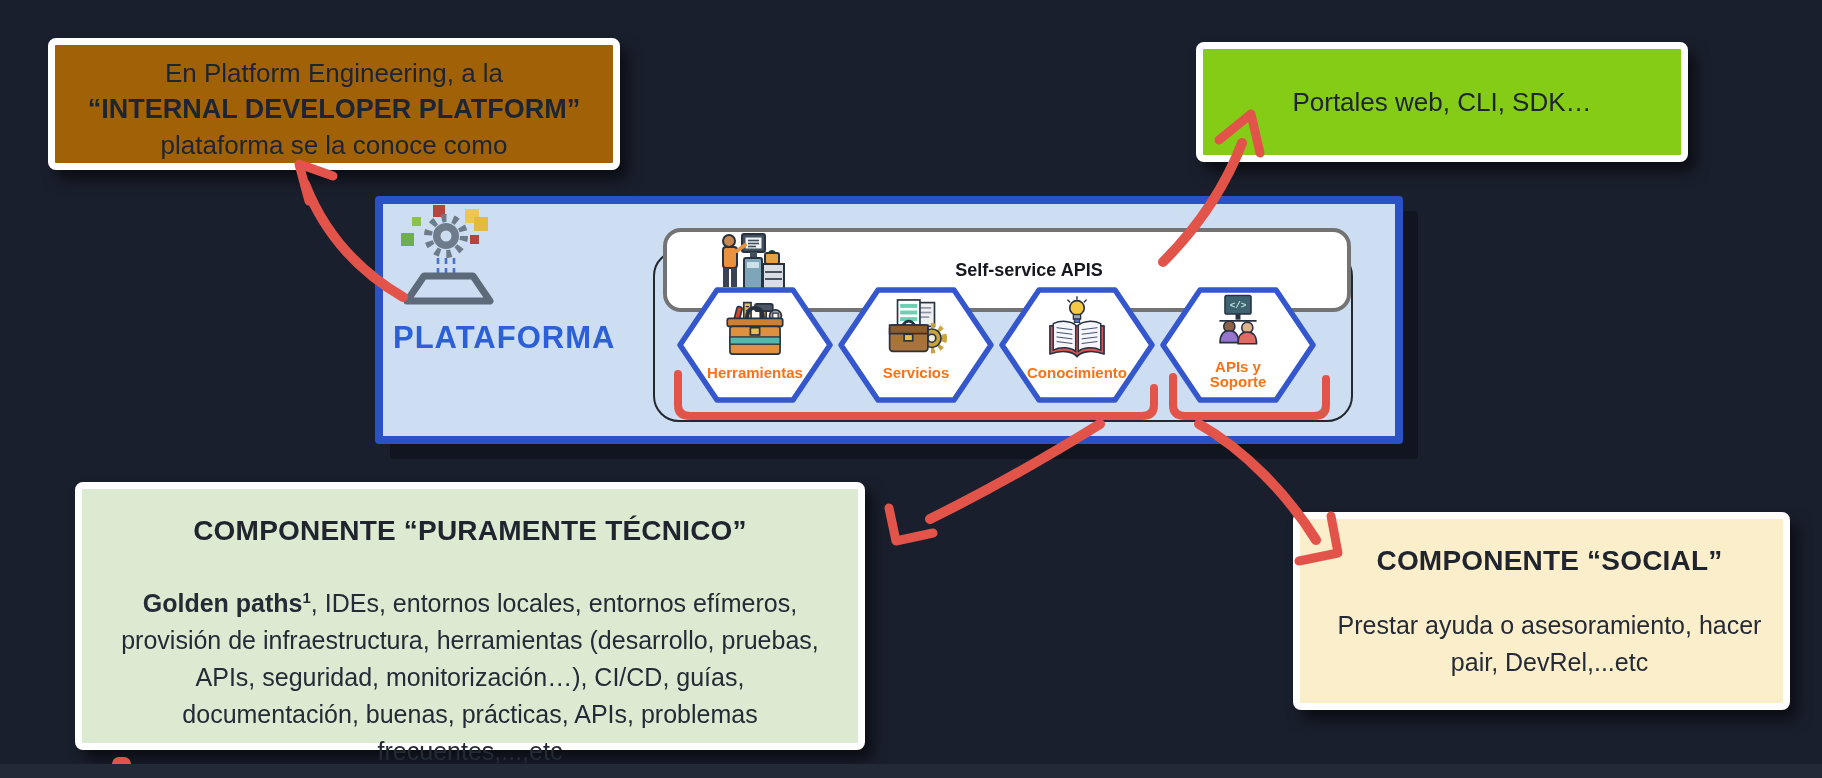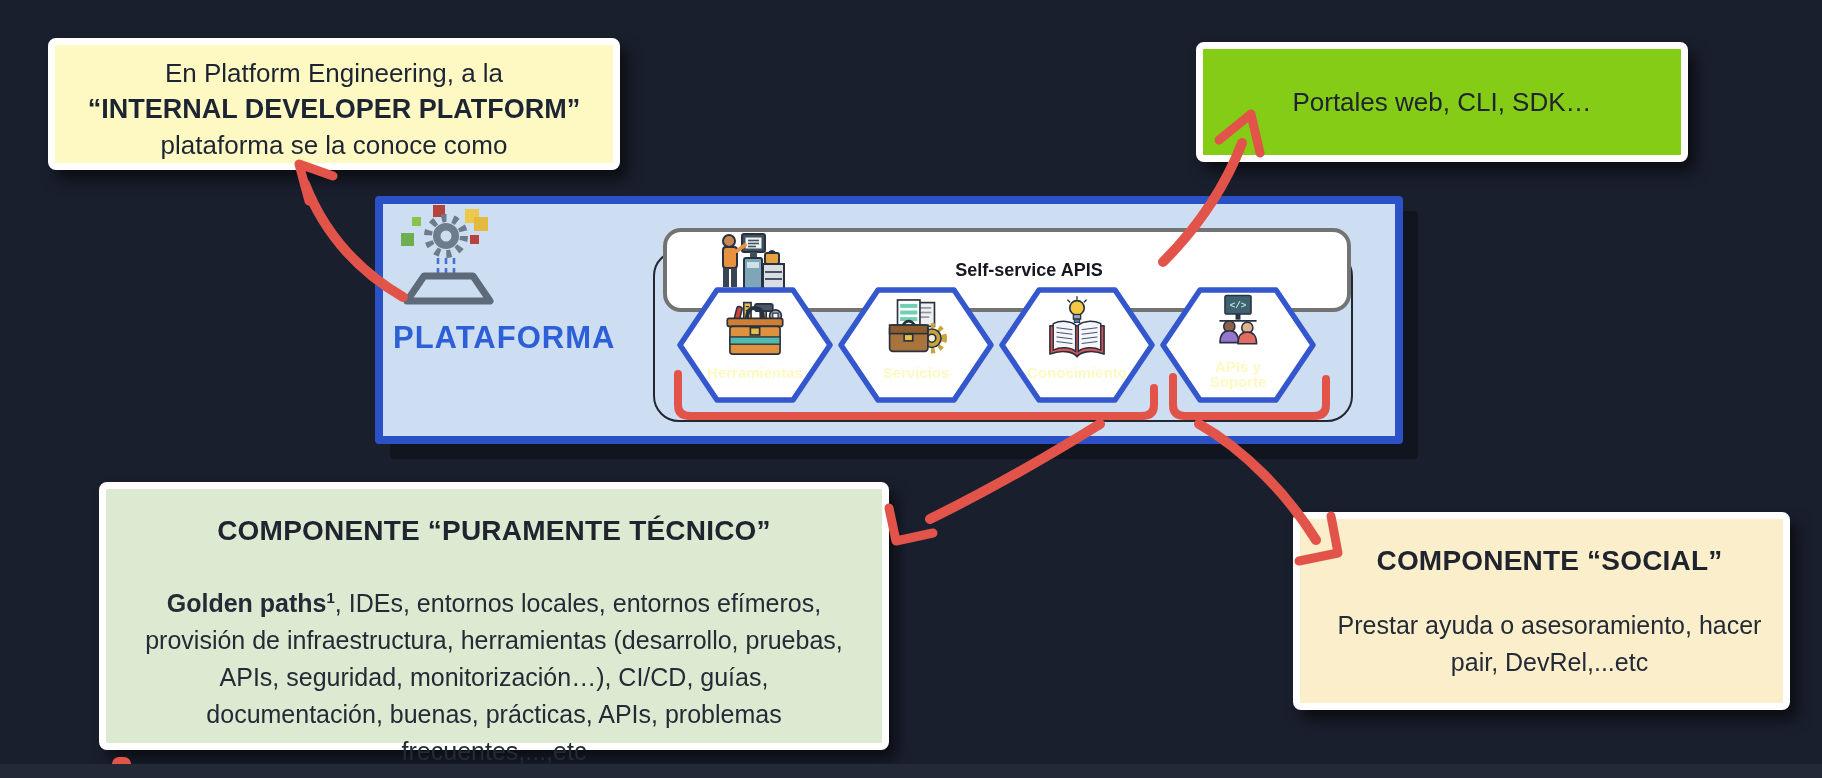--- a/index.html
+++ b/index.html
@@ -9,26 +9,26 @@
     font-family:"Liberation Sans","DejaVu Sans",sans-serif;
     color:#1e2430;
   }
   .abs{position:absolute;box-sizing:border-box;}
   
   .note{
     border:7px solid #ffffff;border-radius:8px;
     box-shadow:8px 10px 14px rgba(0,0,0,.55);
     text-align:center;
   }
-  .note-idp{left:48px;top:38px;width:572px;height:132px;background:#fef9c3;padding-top:10px;}
+  .note-idp{left:48px;top:38px;width:572px;height:132px;background:#a16207;padding-top:10px;}
   .note-idp .ln{font-size:26px;line-height:36px;color:#1d2433;}
   .note-idp .ln.b{font-weight:bold;font-size:27px;}
   .note-portals{left:1196px;top:42px;width:492px;height:120px;background:#84cc16;
     display:flex;align-items:center;justify-content:center;font-size:26px;color:#20242e;}
-  .note-tech{left:75px;top:482px;width:790px;height:268px;background:#dcead2;padding:26px 22px 0 22px;margin-left:24px;}
+  .note-tech{left:75px;top:482px;width:790px;height:268px;background:#dcead2;padding:26px 22px 0 22px;}
   .note-social{left:1293px;top:512px;width:497px;height:198px;background:#fbeecb;padding:26px 8px 0 24px;}
   .note-title{font-size:28px;font-weight:bold;color:#20242e;letter-spacing:.2px;}
   .note-body{font-size:25px;line-height:37px;color:#242a36;}
   .note-tech .note-body{margin-top:32px;}
   .note-social .note-body{margin-top:30px;max-width:460px;margin-left:auto;margin-right:auto;}
   sup{font-size:60%;}
   
   .platform-box{
     left:375px;top:196px;width:1028px;height:248px;
     background:#cddef2;border:8px solid #2b51c7;border-radius:4px;
@@ -39,21 +39,21 @@
   .hex-container{left:653px;top:250px;width:700px;height:172px;border:2px solid #23272f;border-radius:26px;}
   .selfservice-box{left:663px;top:228px;width:688px;height:84px;background:#ffffff;
     border:4px solid #737373;border-radius:18px;
     display:flex;align-items:center;justify-content:center;
     font-size:18px;font-weight:bold;color:#15181f;padding-left:44px;}
   
   .hex{width:158px;height:116px;}
   .hex .hex-bg{position:absolute;left:0;top:0;}
   .hex .hex-icon{position:absolute;left:50%;top:7px;transform:translateX(-50%);}
   .hex .hex-label{position:absolute;left:0;top:78px;width:100%;text-align:center;
-    font-size:15px;font-weight:bold;color:#fef9c3;line-height:15px;}
+    font-size:15px;font-weight:bold;color:#f97316;line-height:15px;}
   .hex .hex-label.two{top:72px;padding:0 30px;box-sizing:border-box;}
   
   .overlay{left:0;top:0;width:1822px;height:778px;pointer-events:none;}
   .bottom-band{left:0;top:764px;width:1822px;height:14px;background:#232937;}
 </style>
 </head>
 <body>
 
 <div class="canvas">
 

